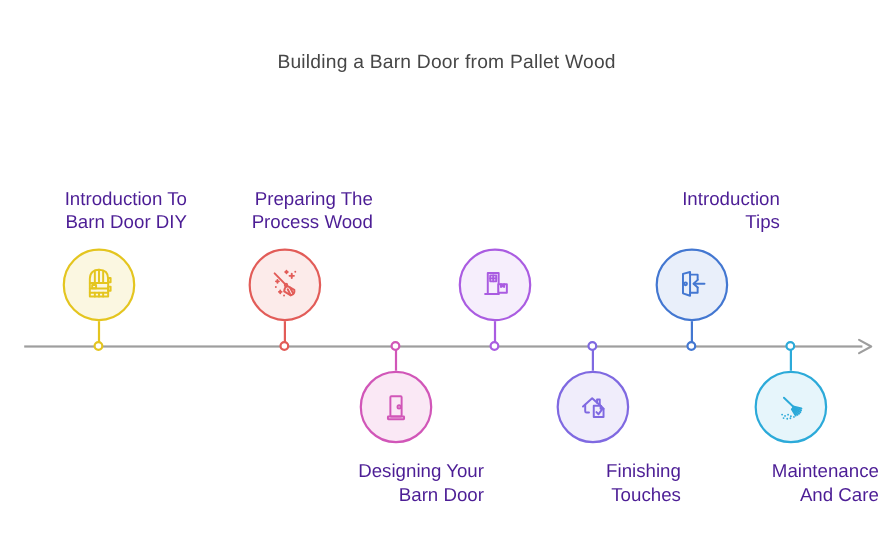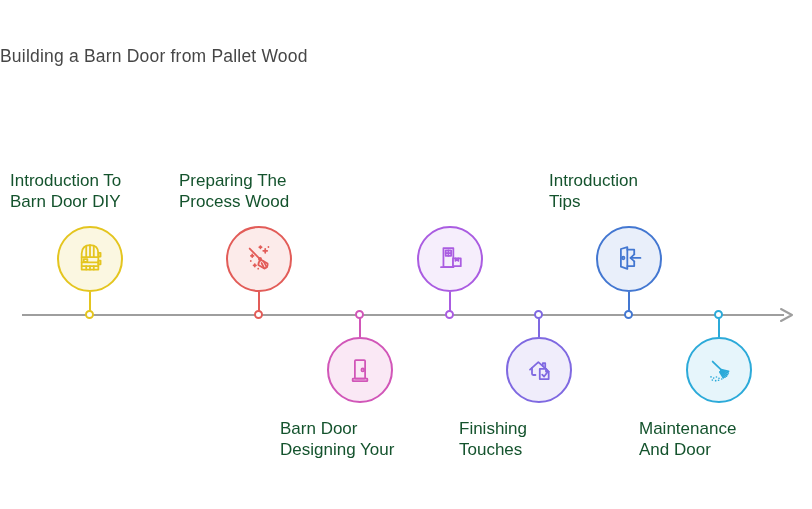--- a/index.html
+++ b/index.html
@@ -1,30 +1,30 @@
 <!DOCTYPE html>
 <html><head>
 <meta charset="utf-8">
 <style>
   html,body{margin:0;padding:0;background:#ffffff;}
   #canvas{
     position:relative;width:812px;height:509px;overflow:hidden;background:#ffffff;
     font-family:"Liberation Sans", sans-serif;color:#4a4a4a;
   }
   .title{
-    position:absolute;top:46px;left:0;width:812px;
+    position:absolute;top:46px;left:0;width:812px;text-align:center;
     font-size:17.5px;font-weight:400;color:#464646;letter-spacing:.2px;
   }
   .timeline-line{position:absolute;left:22px;top:314px;width:762px;height:2px;background:#9e9e9e;}
   .timeline-arrow{position:absolute;left:778px;top:306px;}
   .step{position:absolute;top:0;width:160px;height:509px;pointer-events:none;}
   .step *{pointer-events:auto;}
   .label{
-    position:absolute;left:0;width:160px;text-align:left;
-    font-size:17px;line-height:21px;color:#14532d;
+    position:absolute;left:0;width:160px;text-align:right;
+    font-size:17px;line-height:21px;color:#4c1d95;
   }
   .step.top .label{top:170px;}
   .step.bottom .label{top:418px;}
   .bubble{
     position:absolute;left:47px;width:62px;height:62px;border-radius:50%;
     border:2px solid var(--stroke);background:var(--fill);
     display:flex;align-items:center;justify-content:center;
   }
   .step.top .bubble{top:226px;}
   .step.bottom .bubble{top:337px;}
@@ -94,22 +94,22 @@
         <path d="M14.2 22.6 V24.8 M13.1 23.7 H15.3"></path>
         <circle class="fdot" cx="26.5" cy="7.2" r="0.8"></circle>
         <circle class="fdot" cx="10.6" cy="19.8" r="0.8"></circle>
         <circle class="fdot" cx="17.3" cy="26.7" r="0.8"></circle>
       </svg>
     </div>
   </div>
 
   <div class="step bottom" style="left: 280px; --stroke: #d156b8; --fill: #fae8f5;">
     <div class="label">
+        <span style="display:block">Designing Your</span>
         <span style="display:block">Barn Door</span>
-        <span style="display:block">Designing Your</span>
       </div>
     <div class="stem"></div>
     <div class="dot"></div>
     <div class="bubble">
       <svg class="icon" width="40" height="40" viewBox="0 0 36 36">
         <rect x="13.4" y="9.2" width="9.2" height="16.6" rx="0.8"></rect>
         <circle cx="20.5" cy="17.9" r="1.25"></circle>
         <rect x="11.4" y="25.8" width="13.2" height="2.2" rx="0.4"></rect>
       </svg>
     </div>
@@ -165,21 +165,21 @@
         <path d="M16.5 24.4 H22.7 V20.4"></path>
         <path d="M28.3 17 H19.6"></path>
         <path d="M22.8 13.9 L19.3 17 L22.8 20.1"></path>
       </svg>
     </div>
   </div>
 
   <div class="step bottom" style="left: 639px; --stroke: #2caad9; --fill: #e6f5fb;">
     <div class="label">
         <span style="display:block">Maintenance</span>
-        <span style="display:block">And Door</span>
+        <span style="display:block">And Care</span>
       </div>
     <div class="stem"></div>
     <div class="dot"></div>
     <div class="bubble">
       <svg class="icon" width="40" height="40" viewBox="0 0 36 36">
         <path d="M12.3 10.4 L19.8 17.6"></path>
         <path d="M19.8 17.6 L26.6 19.2"></path>
         <path d="M19.9 18.1 L26.3 20.7"></path>
         <path d="M19.8 18.7 L25.7 22.2"></path>
         <path d="M19.6 19.2 L24.7 23.5"></path>

